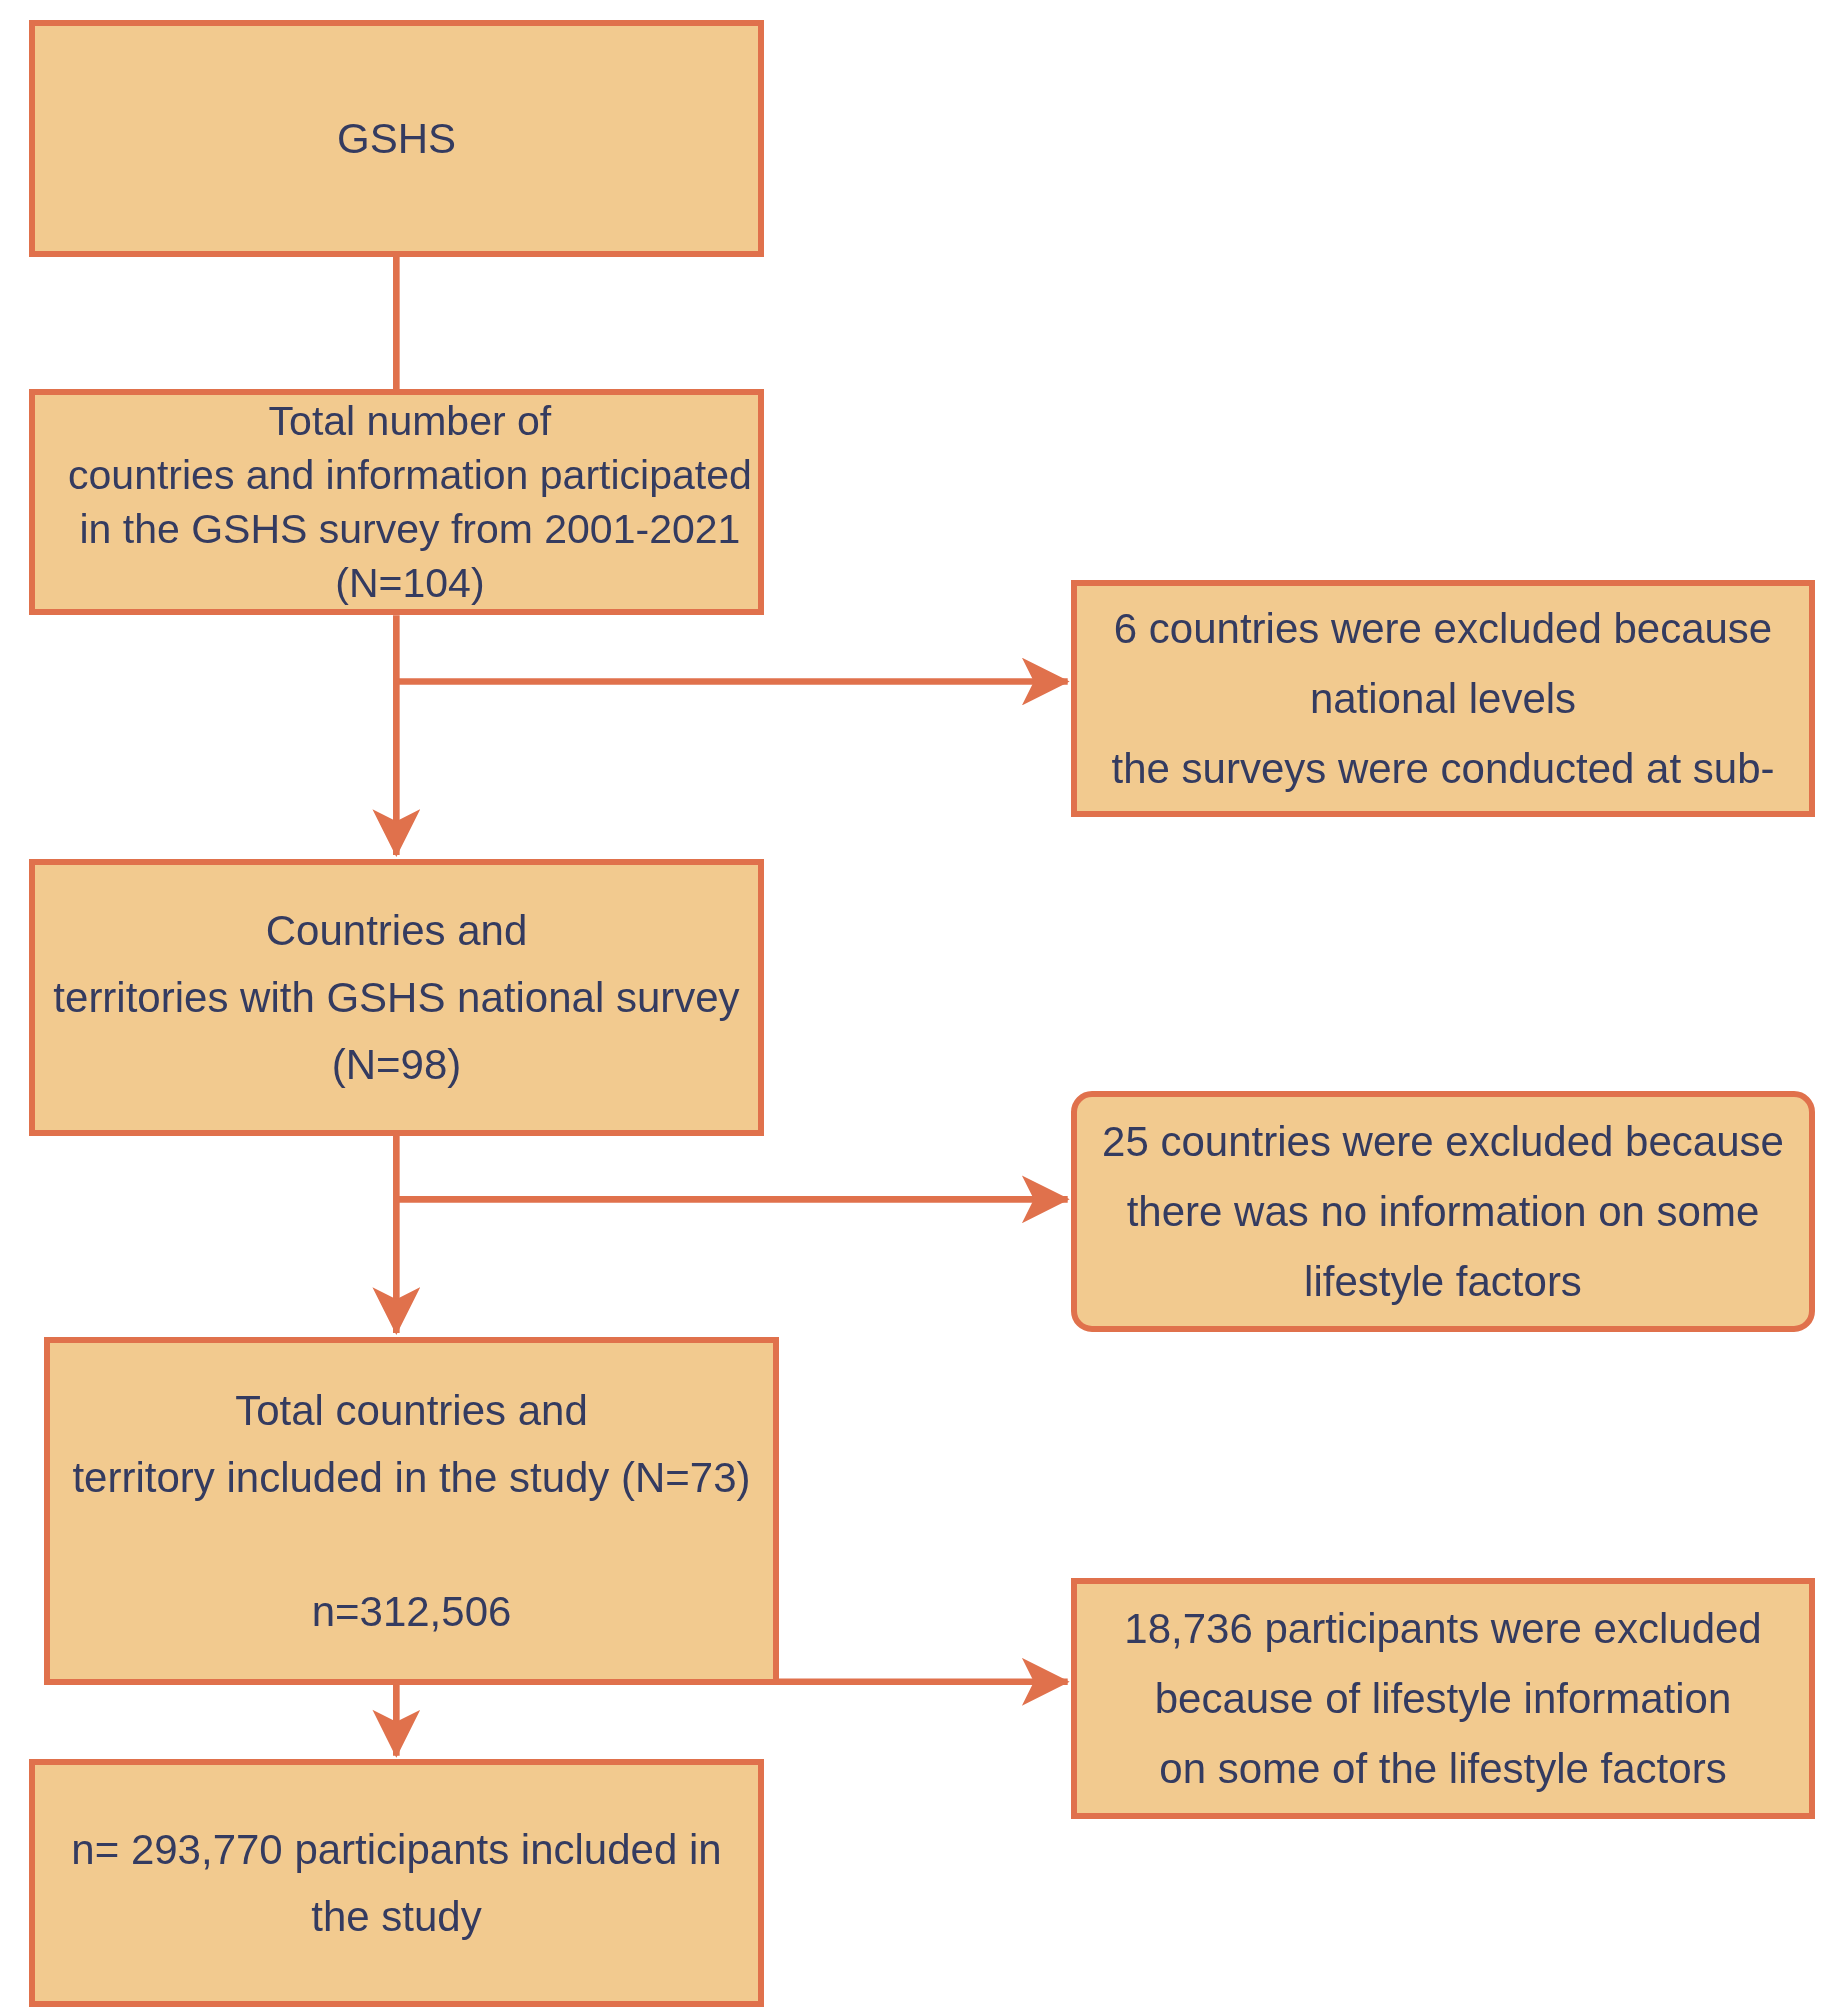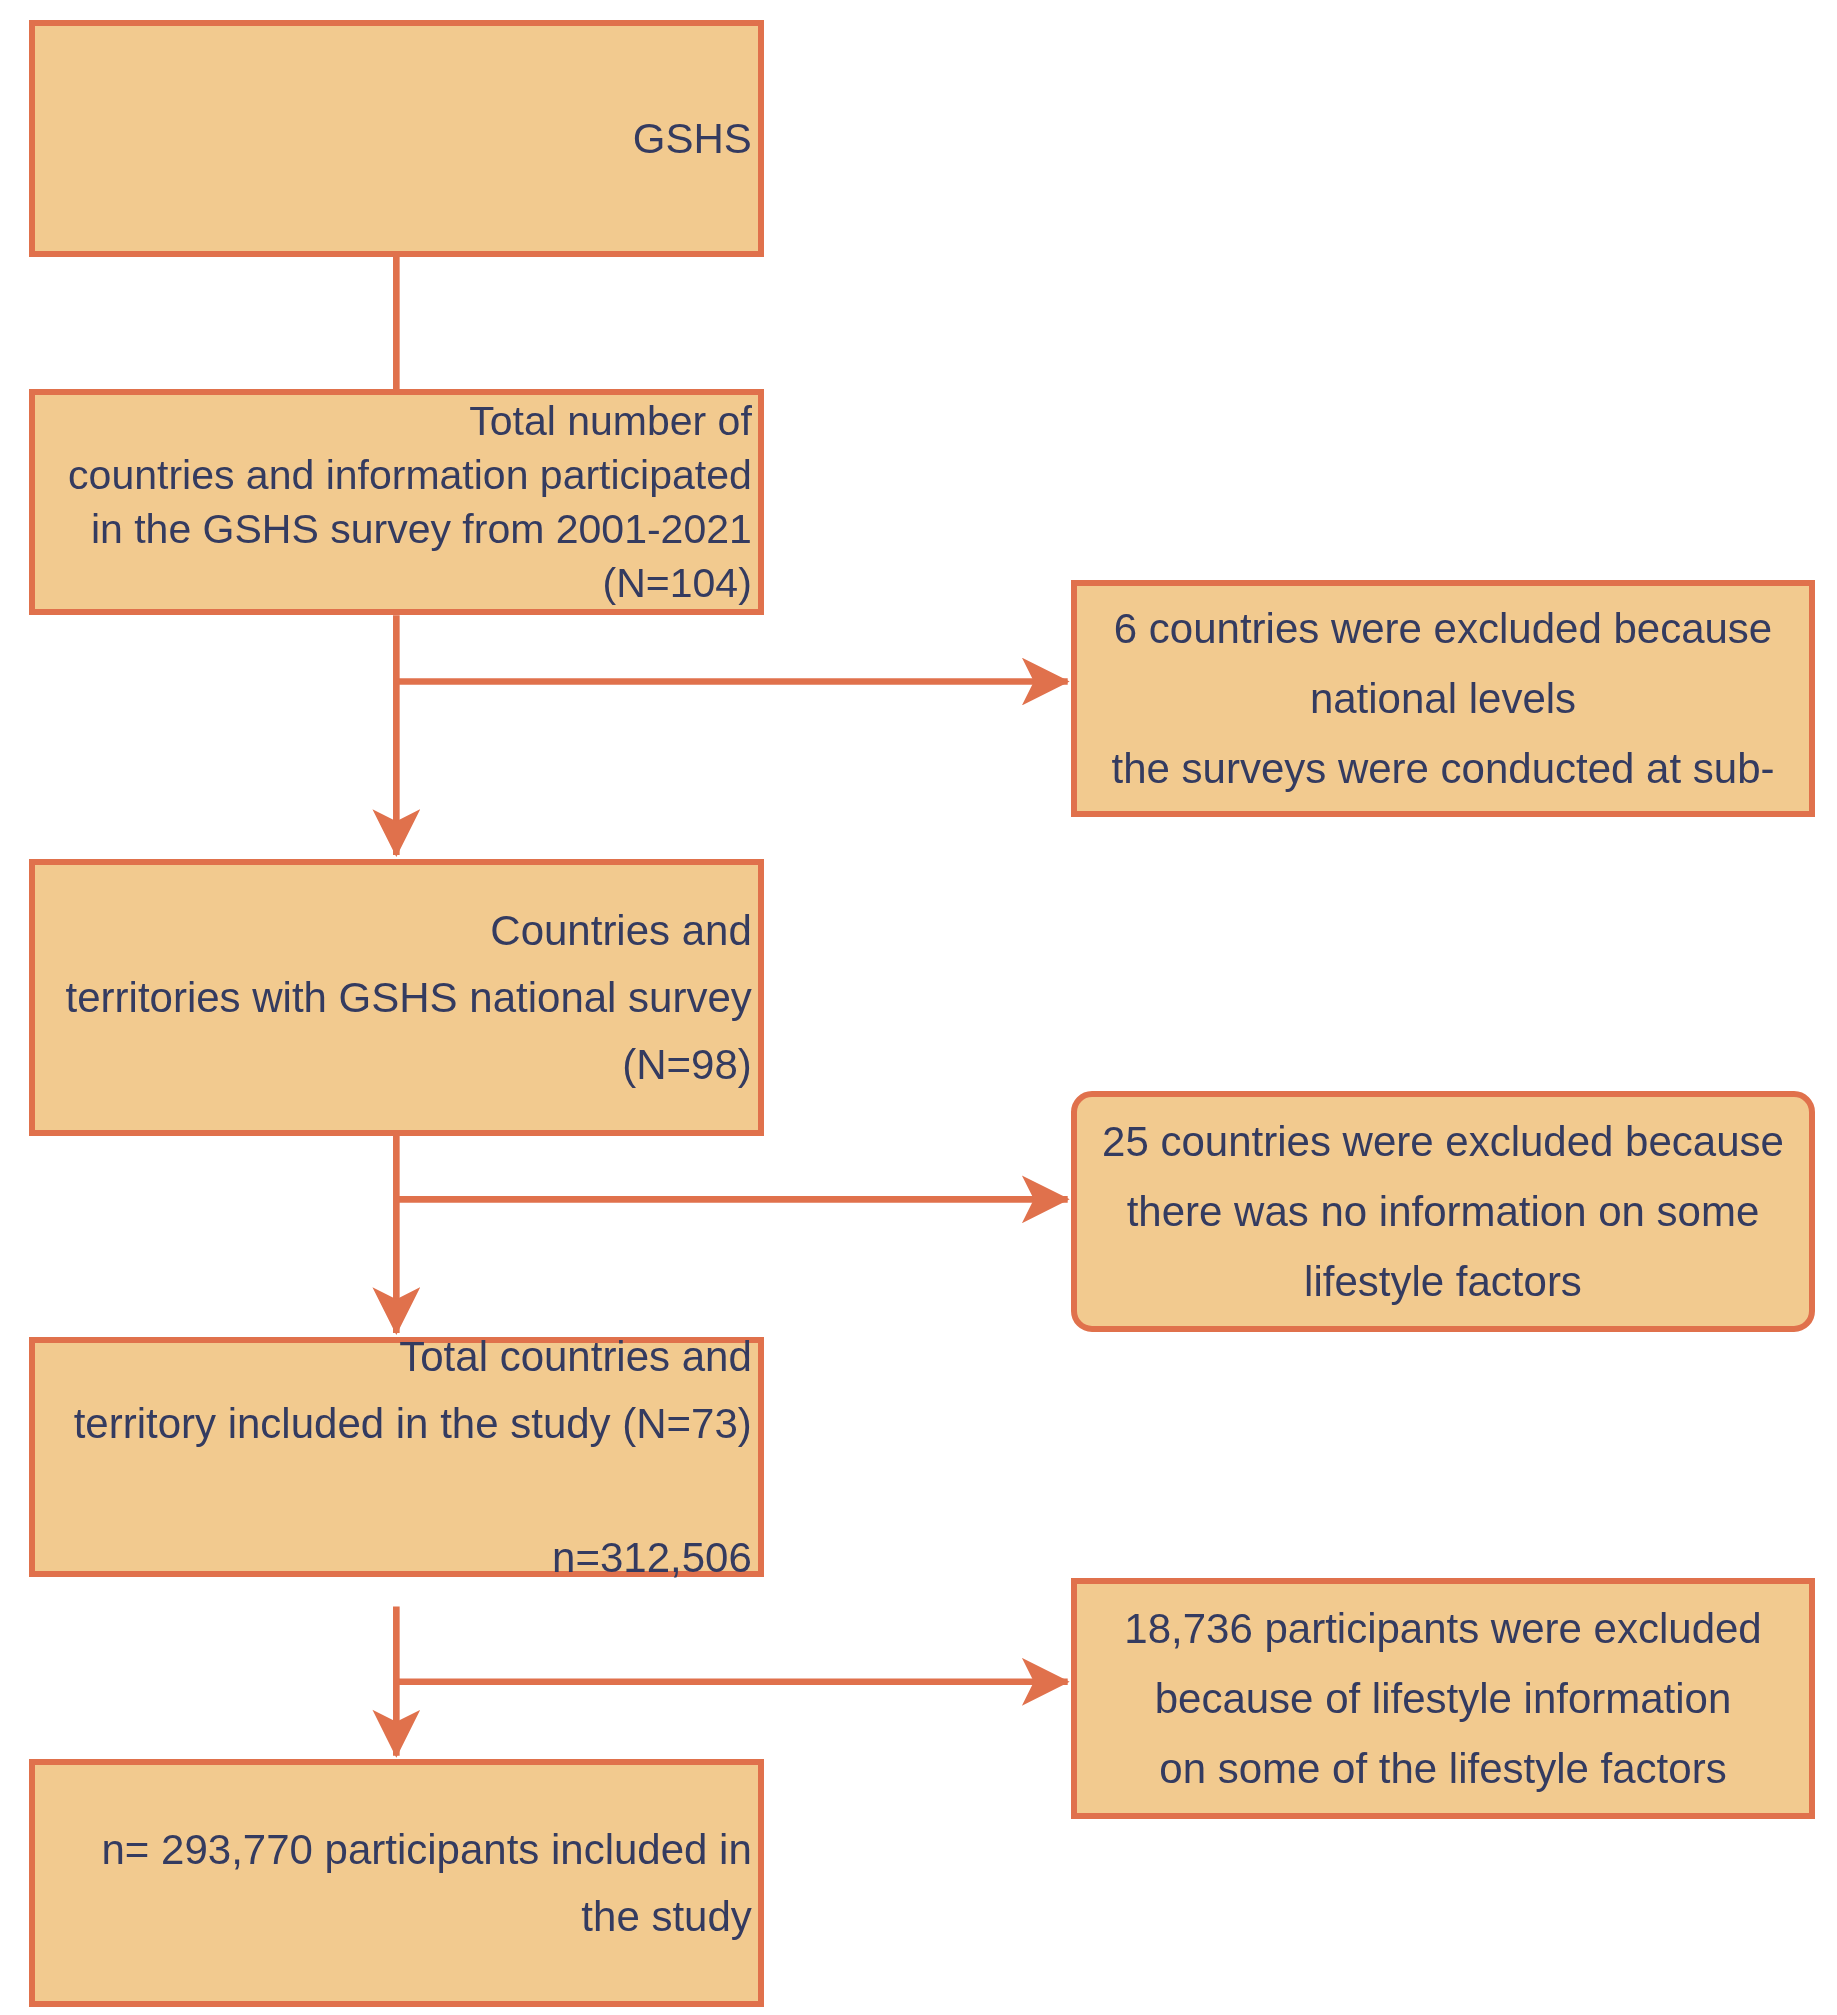--- a/index.html
+++ b/index.html
@@ -36,28 +36,28 @@
     flex-direction: column;
     justify-content: center;
     align-items: center;
     text-align: center;
     font-size: 42px;
     line-height: 67px;
     padding: 4.4px 6.2px;
   }
   .box .line { min-height: 67px; width: 100%; }
 
-  .col-left  { left: 29px;  width: 735px; text-align: right; }
+  .col-left  { left: 29px;  width: 735px; }
   .col-right { left: 1071px; width: 744px; text-align: center; }
 
   #box-gshs     { top: 20px;   height: 237px; }
   #box-total    { top: 389px;  height: 226px; font-size: 41px; line-height: 54px; padding-left: 33px; }
   #box-total .line { min-height: 54px; }
   #box-national { top: 859px; height: 277px; }
-  #box-included { top: 1337px; height: 240px; }
+  #box-included { top: 1337px; height: 348px; margin-left: 15px; }
   #box-final    { top: 1759px; height: 248px; }
 
   #box-excl-1 { top: 580px; height: 237px; line-height: 70px; }
   #box-excl-2 { top: 1091px; height: 241px; line-height: 70px; border-radius: 21px; }
   #box-excl-3 { top: 1578px; height: 241px; line-height: 70px; }
   #box-excl-1 .line, #box-excl-2 .line, #box-excl-3 .line { min-height: 70px; }
 </style>
 </head>
 <body>
 

